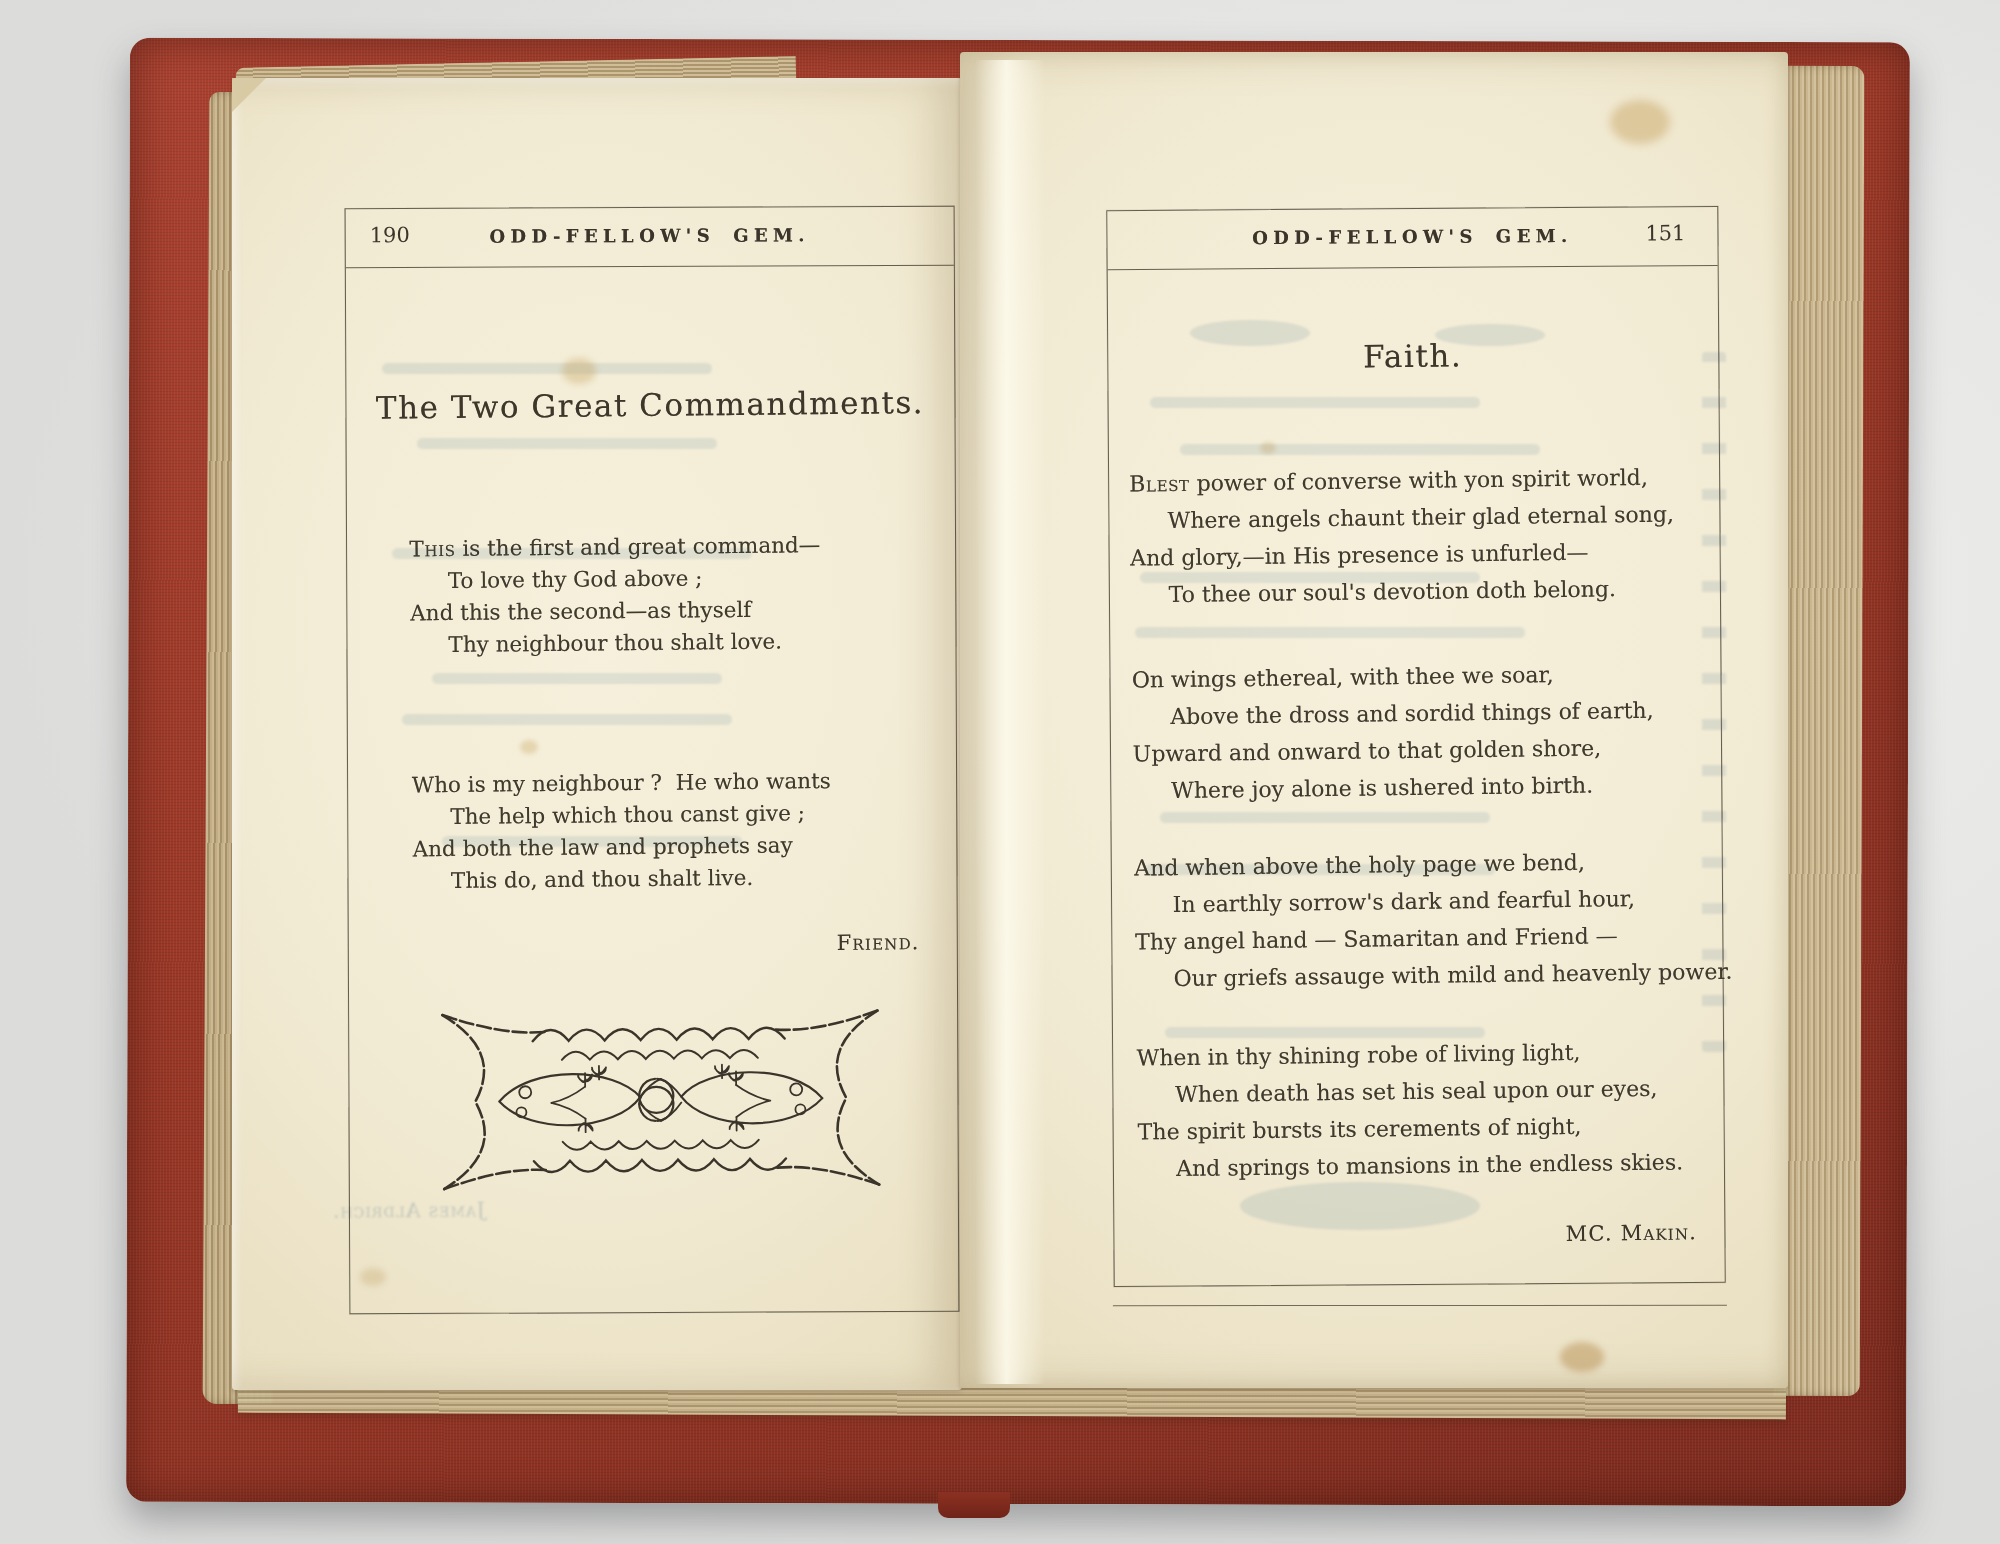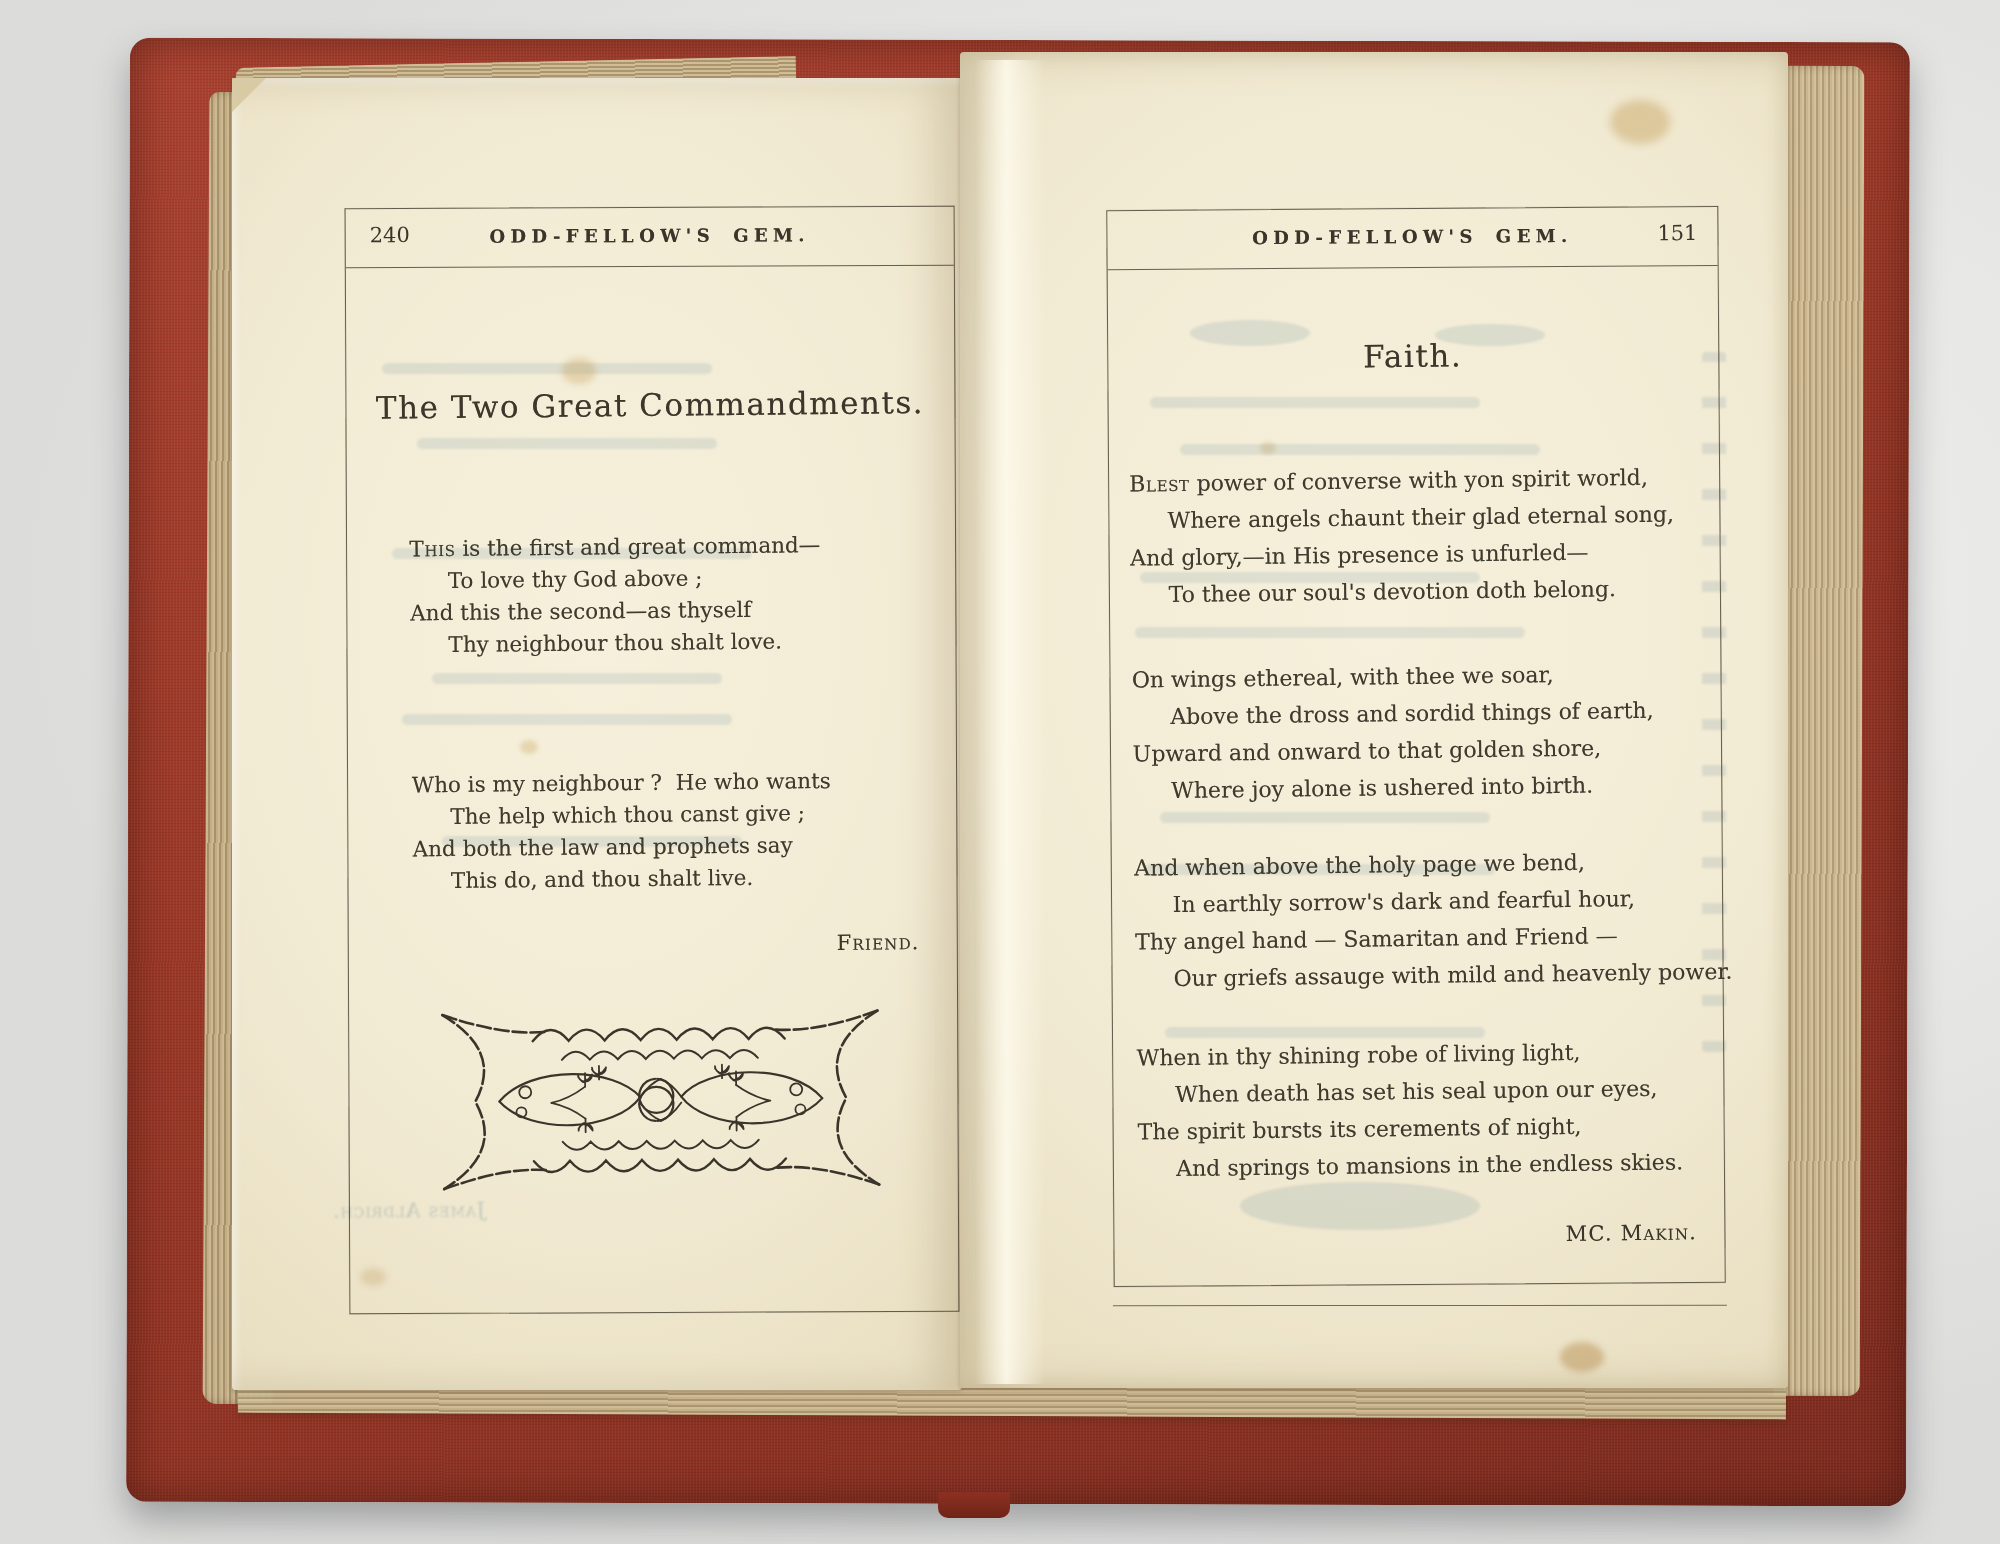--- a/index.html
+++ b/index.html
@@ -82,21 +82,21 @@
   .pagehead{
     position:relative;height:58px;border-bottom:1.6px solid rgba(62,54,40,.78);
     color:#3a342a;
   }
   .runtitle{
     position:absolute;left:0;right:0;top:17px;text-align:center;
     font-size:18px;letter-spacing:.30em;word-spacing:.35em;font-weight:bold;
     text-shadow:0 0 .5px rgba(58,50,40,.5);
   }
   .pnum{position:absolute;top:14px;font-size:21px;color:#3a342a;}
-  .pnum-l{left:24px;} .pnum-r{right:20px;}
+  .pnum-l{left:24px;} .pnum-r{right:32px;}
   .pbody{position:absolute;left:0;top:58px;right:0;bottom:0;}
   .rot-text{transform:rotate(-.35deg);transform-origin:20% 20%;}
   .title{
     position:absolute;left:0;right:0;margin:0;text-align:center;
     font-size:31px;font-weight:normal;letter-spacing:1.5px;color:#3c362b;
     text-shadow:0 0 .6px rgba(58,50,40,.55);
   }
   .stanza{position:absolute;}
   .line{
     margin:0;font-size:21.5px;line-height:32px;color:#3f3a2e;white-space:nowrap;
@@ -151,21 +151,21 @@
     <div class="ghost" style="left:100px;top:1120px;">
       <span class="ghost-text" style="display:inline-block">James Aldrich.</span>
     </div>
 
     <div class="stain" style="left:330px;top:280px;width:34px;height:26px;background:rgba(190,150,70,.30);filter:blur(3px);"></div>
     <div class="stain" style="left:288px;top:662px;width:18px;height:14px;background:rgba(190,150,70,.28);filter:blur(2px);"></div>
     <div class="stain" style="left:128px;top:1190px;width:26px;height:18px;background:rgba(185,145,70,.25);filter:blur(3px);"></div>
 
     <div class="frame frame-left">
       <div class="pagehead">
-        <span class="pnum pnum-l">240</span>
+        <span class="pnum pnum-l">190</span>
         <span class="runtitle">ODD-FELLOW'S GEM.</span>
       </div>
       <div class="pbody rot-text">
 
         <h2 class="title" style="top:122px;">The Two Great Commandments.</h2>
 
         <div class="stanza" style="left:62px;top:266px;">
           <p class="line sc-first"><span class="sc">This</span> is the first and great command—</p>
           <p class="line in">To love thy God above ;</p>
           <p class="line">And this the second—as thyself</p>

